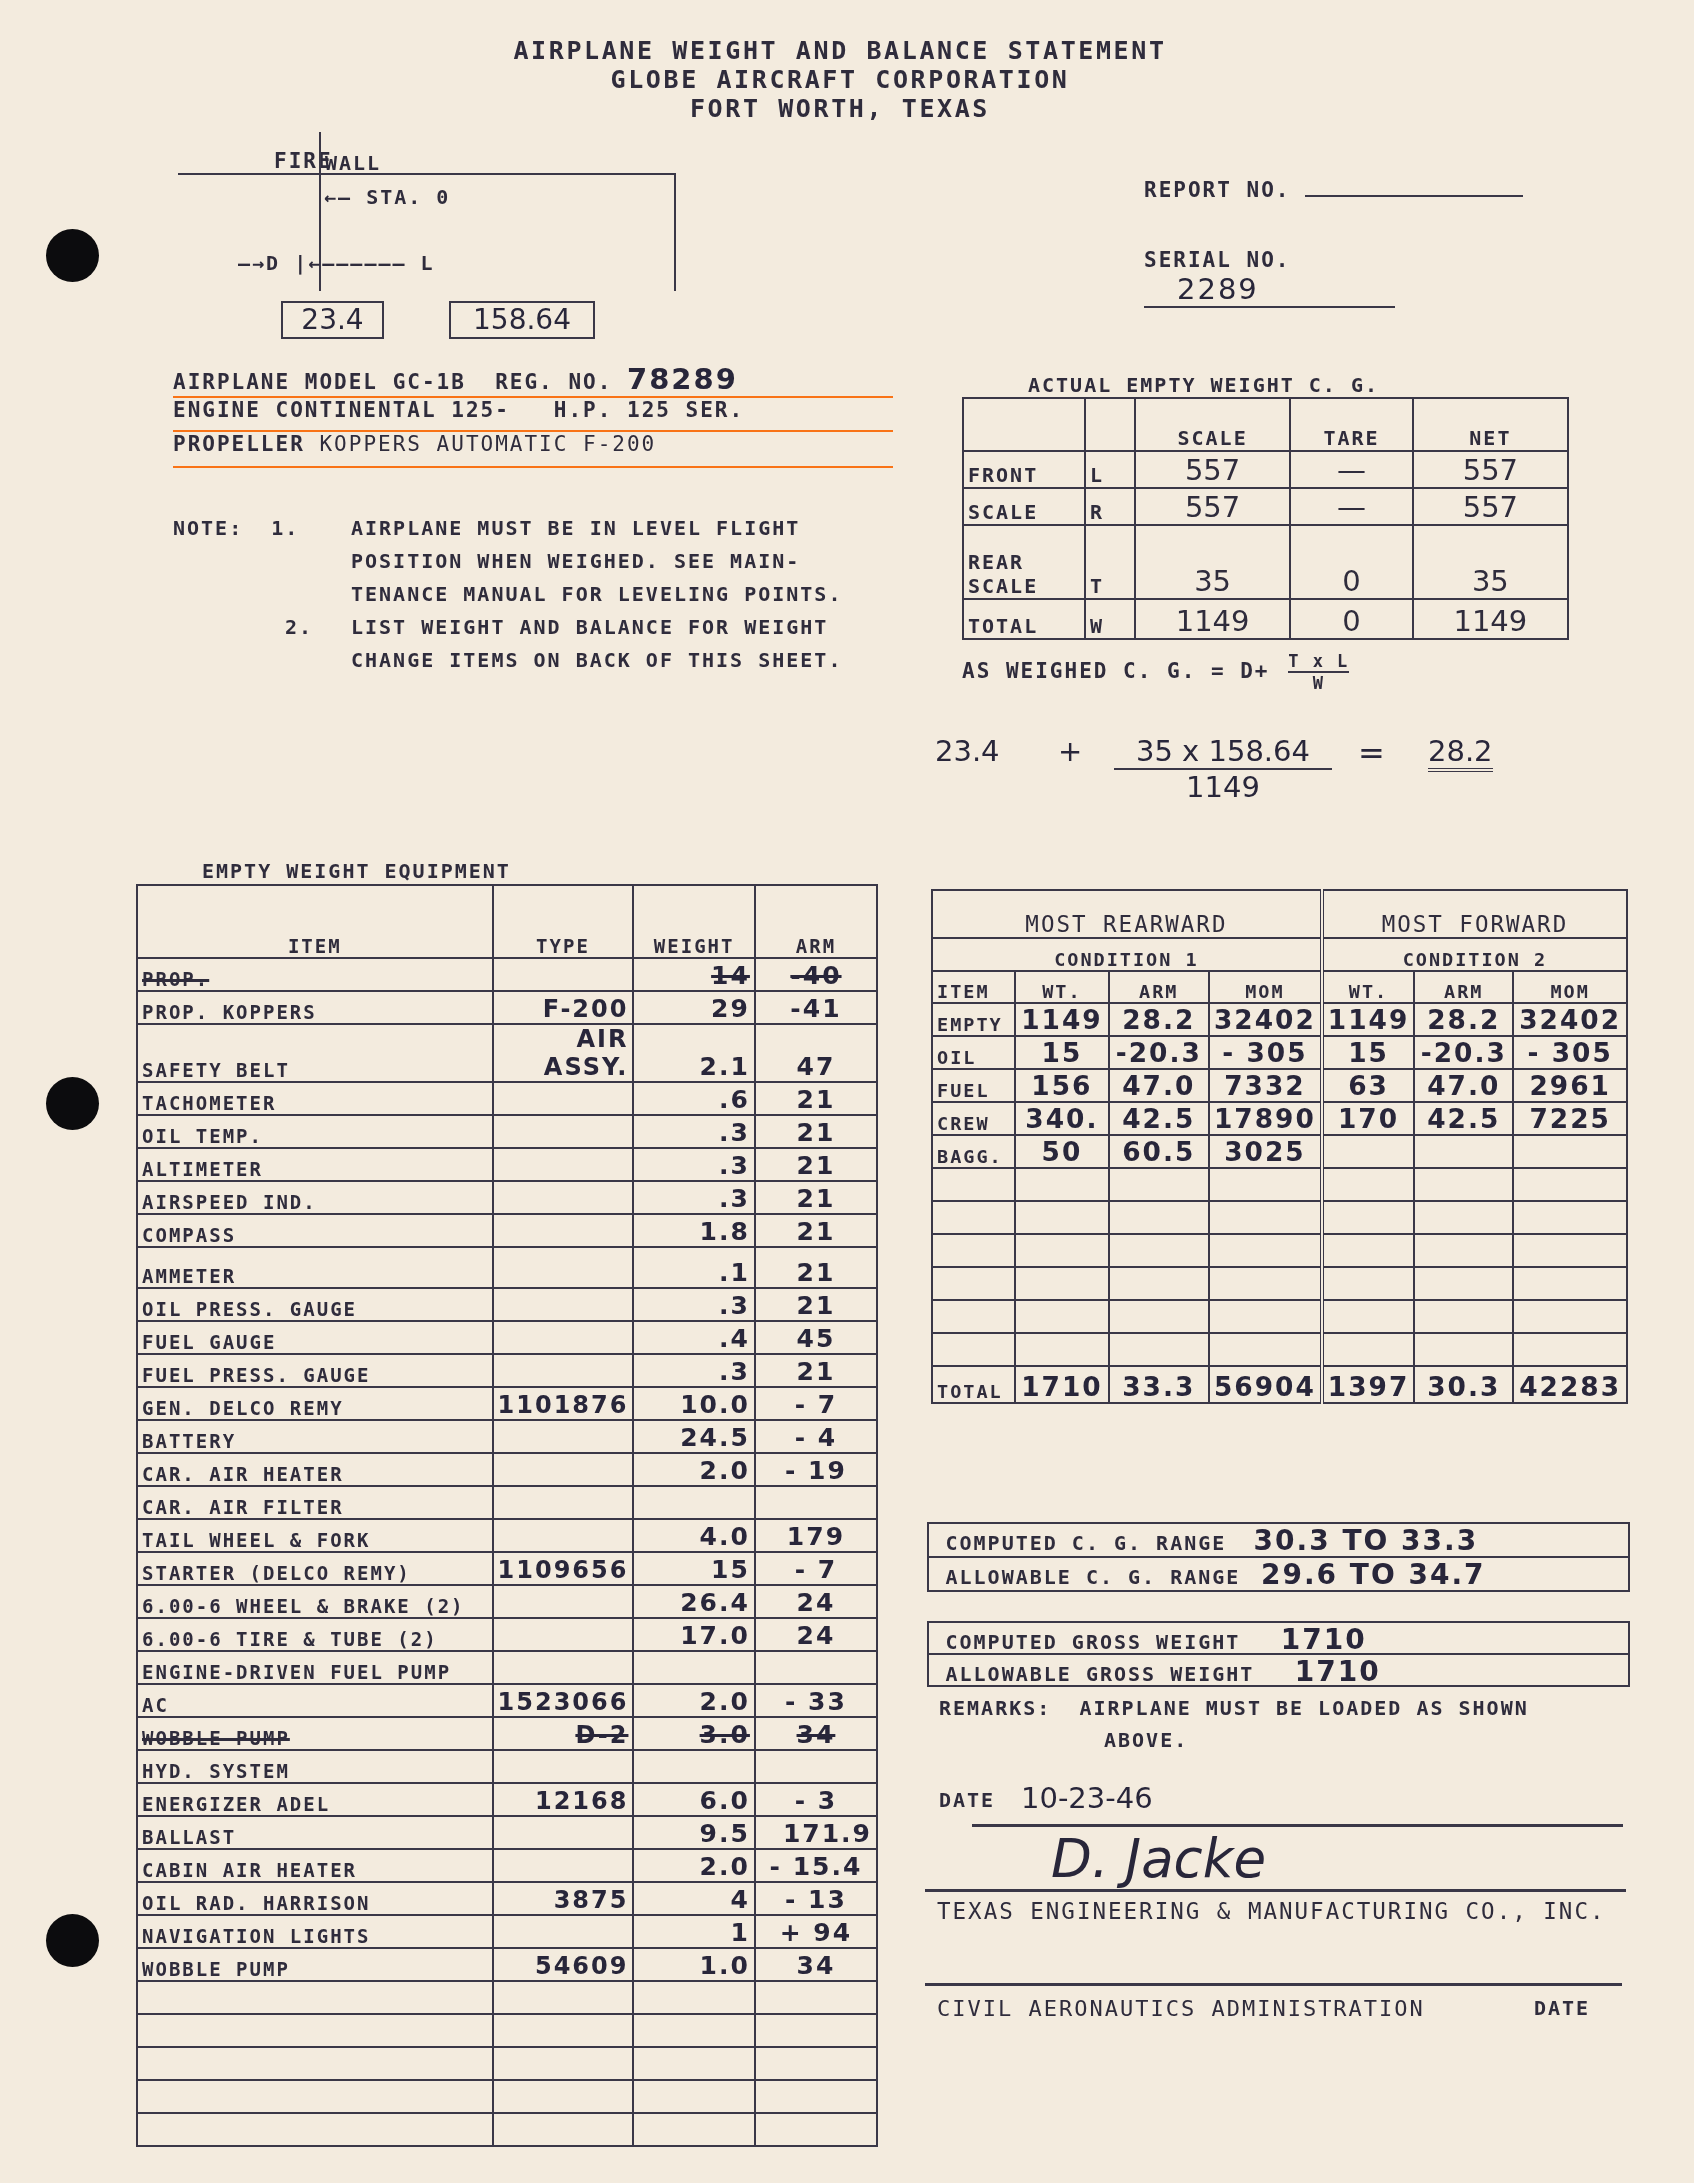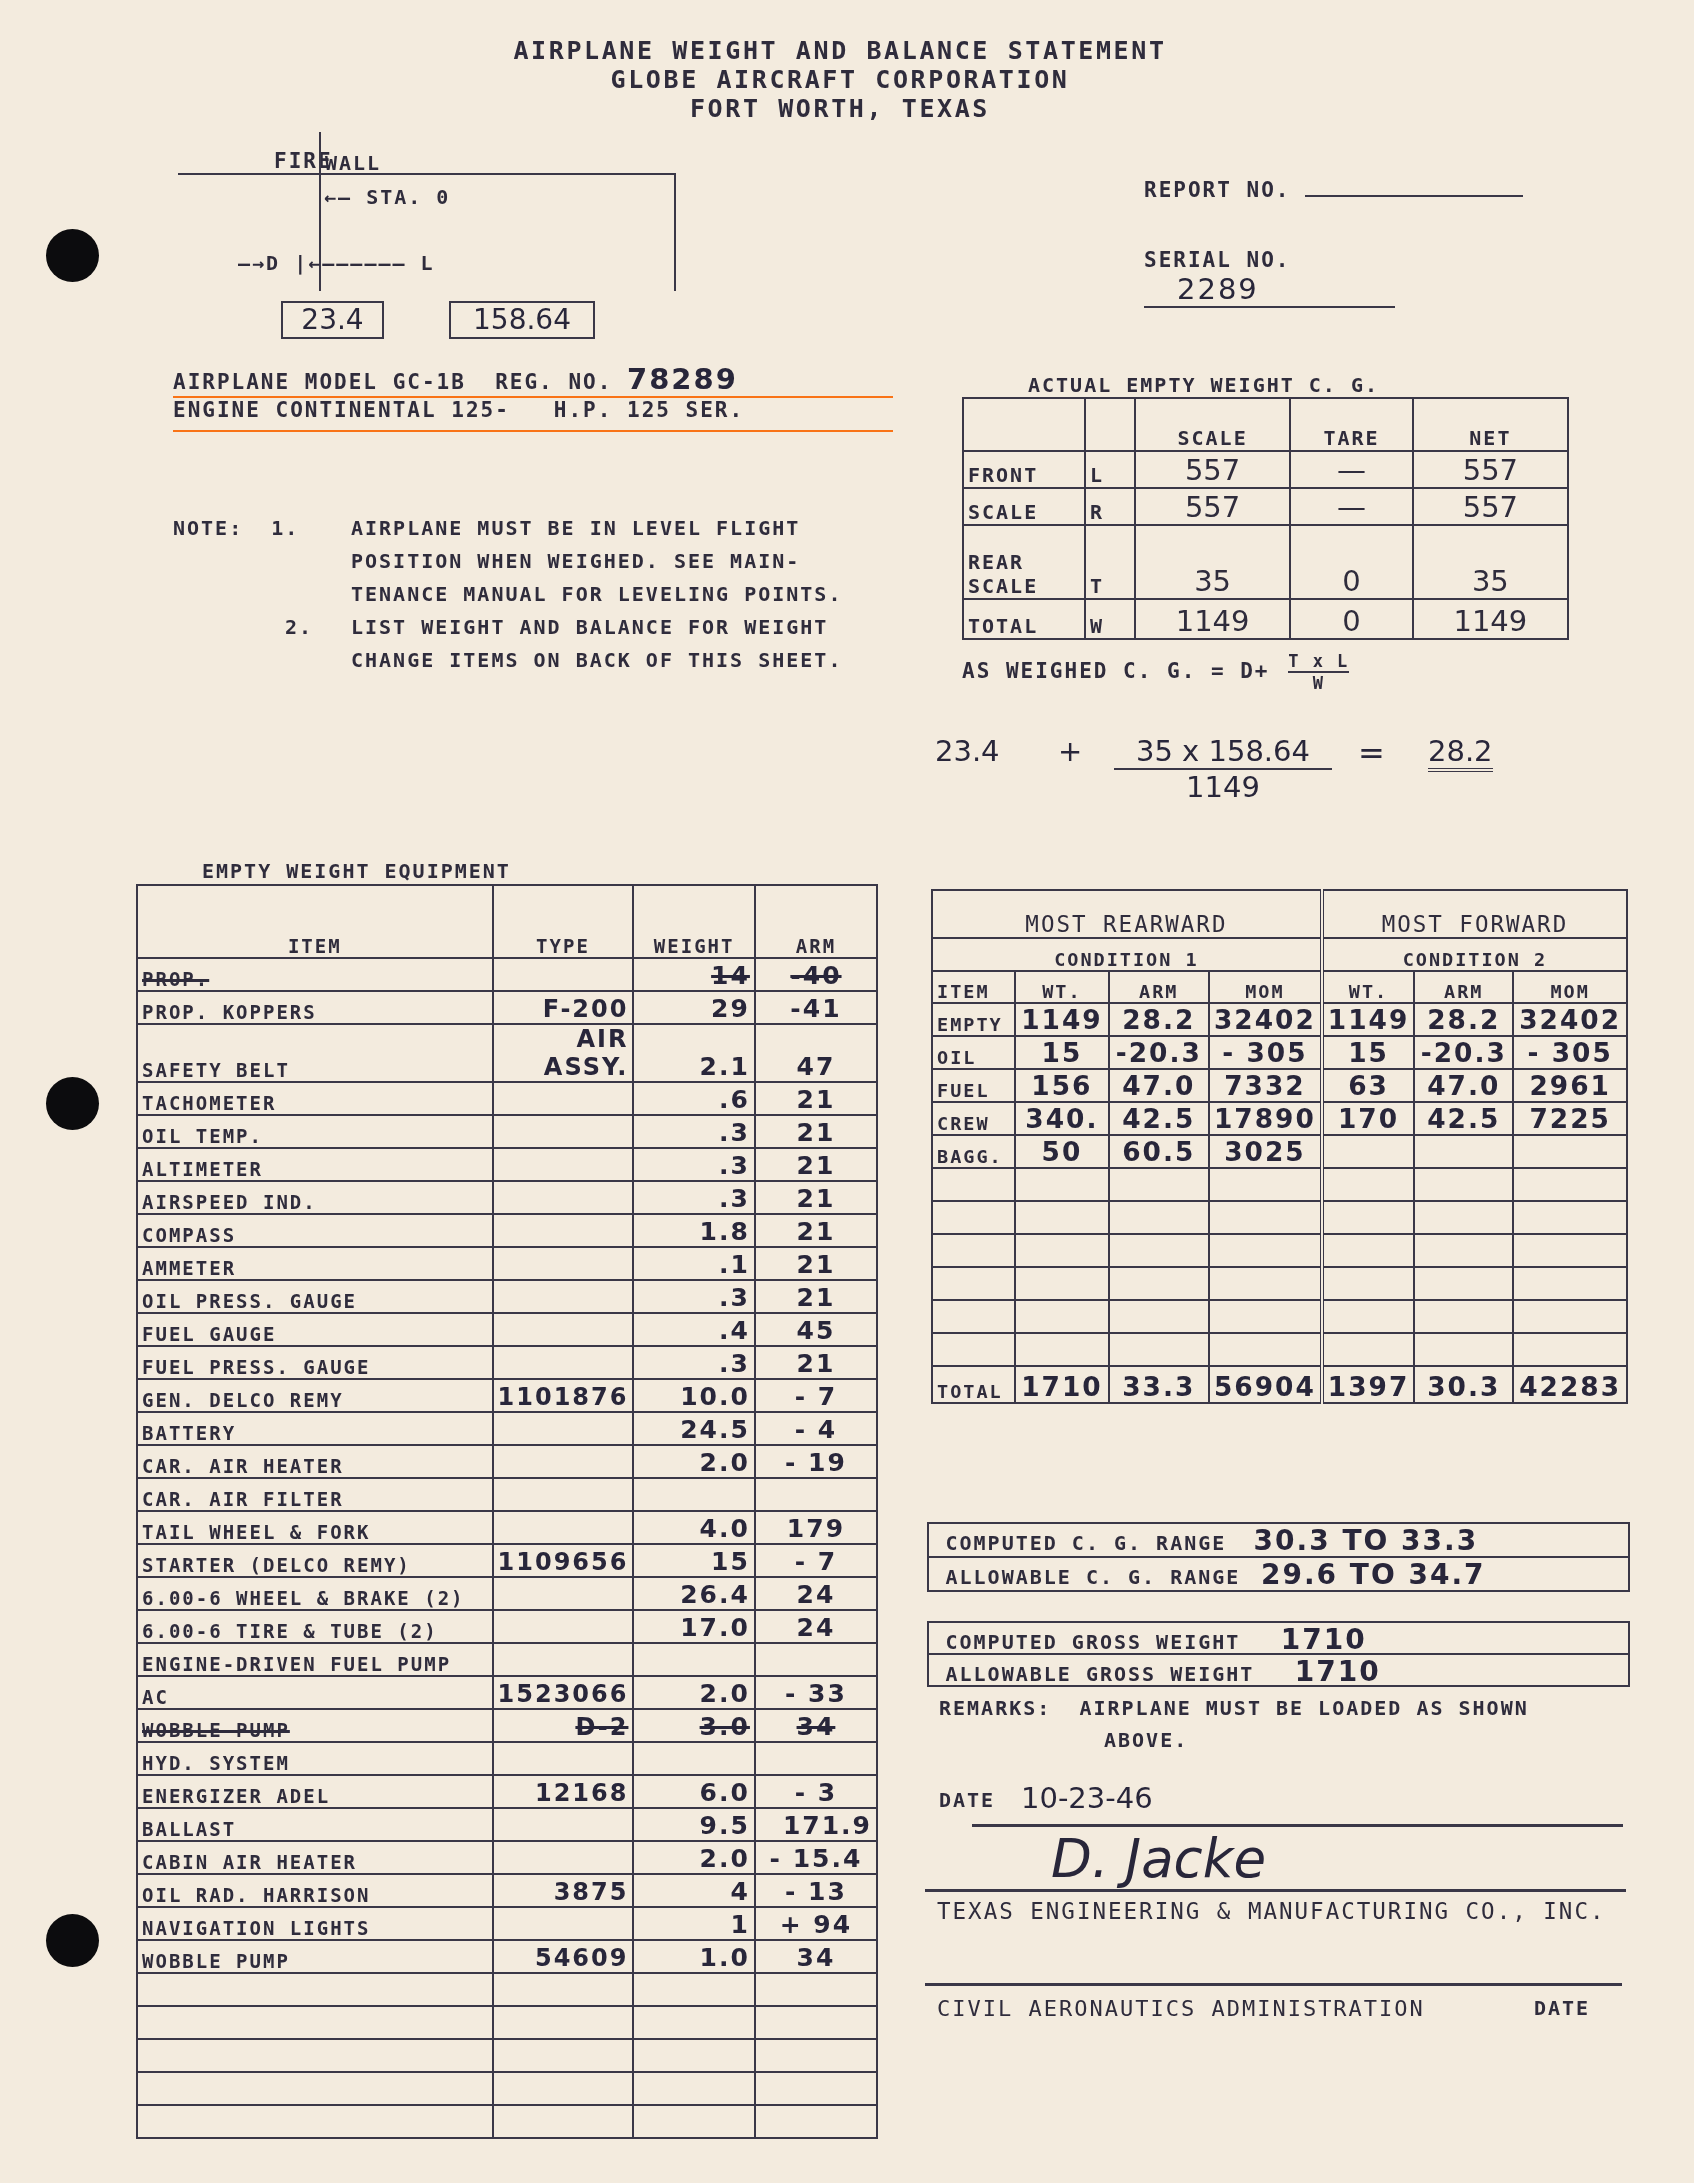--- a/index.html
+++ b/index.html
@@ -54,20 +54,23 @@
   <span>SERIAL NO.</span>
   <span class="hand" style="display:inline-block; width:218px; border-bottom:2px solid #3a3747; font-size:29px; padding-left:33px; font-weight:normal;">2289</span>
 </div>
 
 <div class="abs typed" style="left:173px; top:362px; width:720px; font-size:21px;">
   <div class="ul" style="height:34px;">
     <span>AIRPLANE MODEL</span> <span>GC-1B</span> &nbsp;<span>REG. NO.</span> <span class="hand" style="font-size:29px;">78289</span>
   </div>
   <div class="ul" style="height:32px;">
     <span>ENGINE</span> <span>CONTINENTAL 125-</span> &nbsp;&nbsp;<span>H.P.</span> <span>125</span> <span>SER.</span>
+  </div>
+  <div class="ul" style="height:34px;">
+    <span>PROPELLER</span> <span style="font-weight:normal;">KOPPERS AUTOMATIC F-200</span>
   </div>
 </div>
 
 <div class="abs typed" style="left:173px; top:512px; font-size:20px; line-height:33px;">
   <div style="position:relative;">
     <span>NOTE:</span> &nbsp;<span>1.</span>
     <span style="position:absolute; left:178px;">AIRPLANE MUST BE IN LEVEL FLIGHT</span>
   </div>
   <div style="padding-left:178px;">POSITION WHEN WEIGHED. SEE MAIN-</div>
   <div style="padding-left:178px;">TENANCE MANUAL FOR LEVELING POINTS.</div>
@@ -187,21 +190,21 @@
         <td class="r hand" style="font-size:24px;"></td>
         <td class="r hand" style="font-size:25px;">.3</td>
         <td class="c hand" style="font-size:25px;">21</td>
       </tr>
       <tr style="height: 33px;">
         <td class="">COMPASS</td>
         <td class="r hand" style="font-size:24px;"></td>
         <td class="r hand" style="font-size:25px;">1.8</td>
         <td class="c hand" style="font-size:25px;">21</td>
       </tr>
-      <tr style="height: 33px;">
+      <tr style="height: 41px;">
         <td class="">AMMETER</td>
         <td class="r hand" style="font-size:24px;"></td>
         <td class="r hand" style="font-size:25px;">.1</td>
         <td class="c hand" style="font-size:25px;">21</td>
       </tr>
       <tr style="height: 33px;">
         <td class="">OIL PRESS. GAUGE</td>
         <td class="r hand" style="font-size:24px;"></td>
         <td class="r hand" style="font-size:25px;">.3</td>
         <td class="c hand" style="font-size:25px;">21</td>

